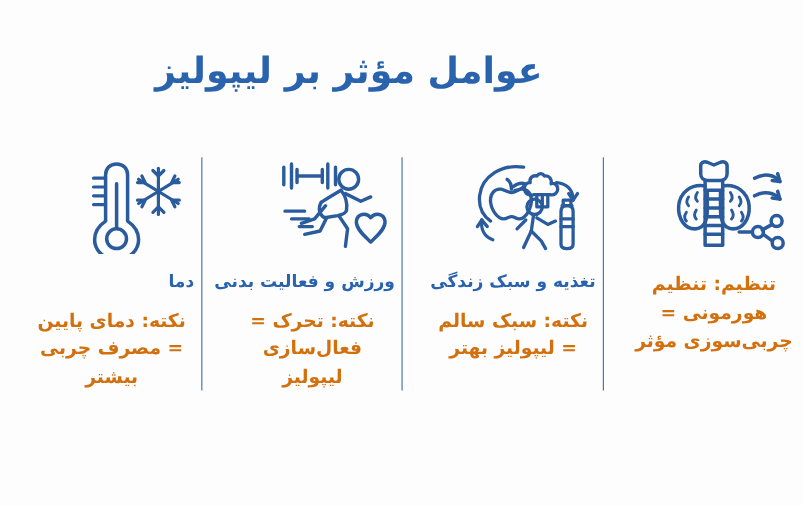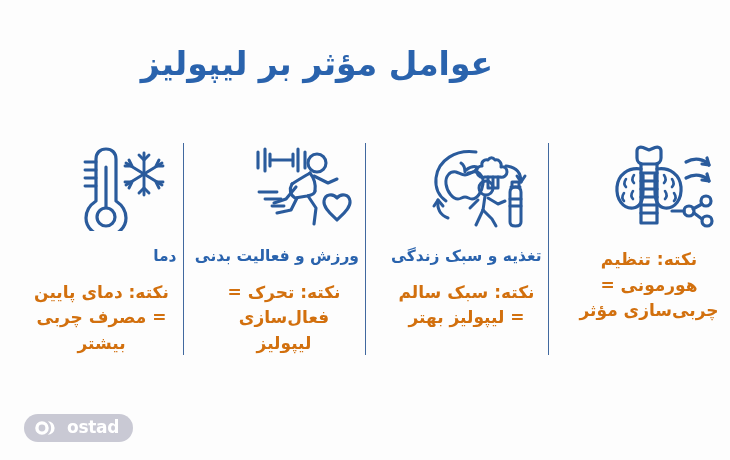--- a/index.html
+++ b/index.html
@@ -170,21 +170,21 @@
 
           <path d="M76 33 C85 28 94 30 99 36"></path>
           <path d="M99 36 L92 35 M99 36 L97 29"></path>
 
           <circle cx="79" cy="66" r="5"></circle>
           <circle cx="96" cy="56" r="5"></circle>
           <circle cx="97" cy="76" r="5"></circle>
           <path d="M62 66 L74 66 M83 64 L92 59 M84 68 L92 74"></path>
         </svg>
       </div>
-      <div class="col-note">نکته: تنظیم هورمونی = چربی‌سازی مؤثر</div>
+      <div class="col-note">تنظیم: تنظیم هورمونی = چربی‌سوزی مؤثر</div>
     </div>
 
     <div class="col">
       <div class="icon-wrap">
         <svg width="112" height="84" viewBox="0 0 112 84" fill="none" stroke="#2a5b9c" stroke-width="3" stroke-linecap="round" stroke-linejoin="round">
 
           <path d="M50 6 C30 3 12 14 10 32 C9 42 13 50 20 55"></path>
 
           <path d="M30 26 C24 25 19 30 20 38 C21 46 27 53 32 53 C35 53 36 51 39 51 C42 51 43 53 46 53 C51 53 56 46 57 38 C58 30 53 25 47 26 C44 27 42 29 39 29 C36 29 33 27 30 26 Z"></path>
           <path d="M39 26 C39 22 38 19 35 17"></path>
@@ -275,22 +275,14 @@
             <path d="M63 37 L56 37 M63 37 L60 43"></path>
           </g>
         </svg>
       </div>
       <div class="col-title">دما</div>
       <div class="col-note">نکته: دمای پایین = مصرف چربی بیشتر</div>
     </div>
 
   </div>
 
-  <div class="logo">
-    <svg class="logo-mark" viewBox="0 0 30 18">
-      <path d="M9.2 1.2 A7.8 7.8 0 1 0 9.2 16.8 A7.8 7.8 0 1 0 9.2 1.2 Z
-               M9.2 5.1 A3.9 3.9 0 1 1 9.2 12.9 A3.9 3.9 0 1 1 9.2 5.1 Z" fill="#ffffff" fill-rule="evenodd"></path>
-      <path d="M16 1.2 A7.8 7.8 0 0 1 16 16.8 A10 10 0 0 0 16 1.2 Z" fill="#ffffff"></path>
-    </svg>
-    <span class="logo-text">ostad</span>
-  </div>
 
 </div>
 
 </body></html>

